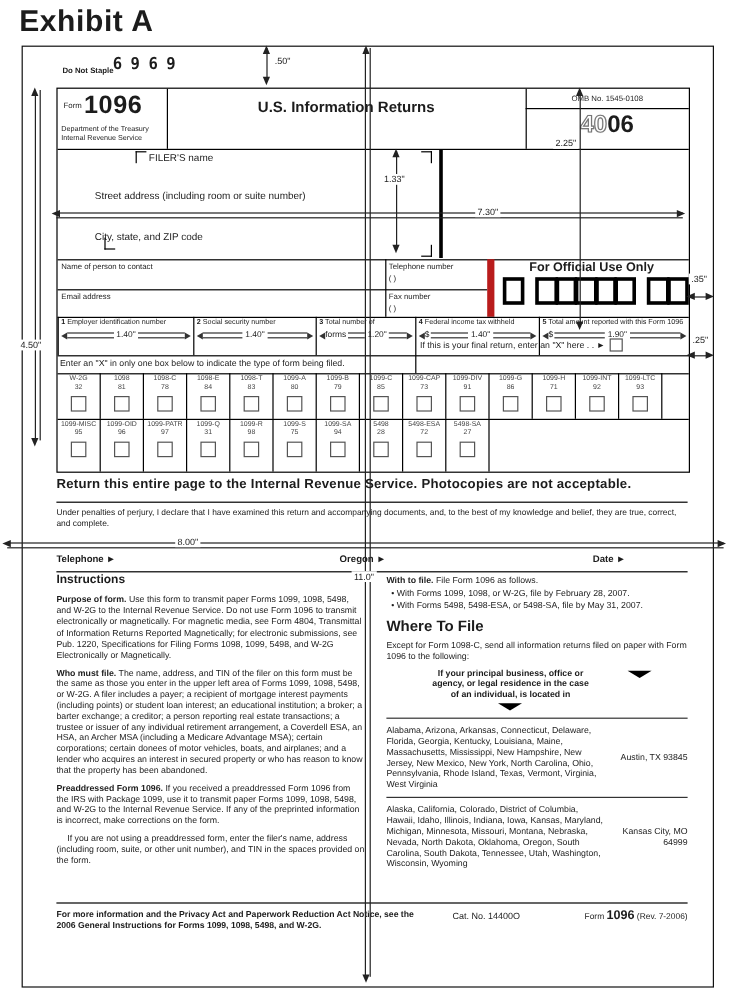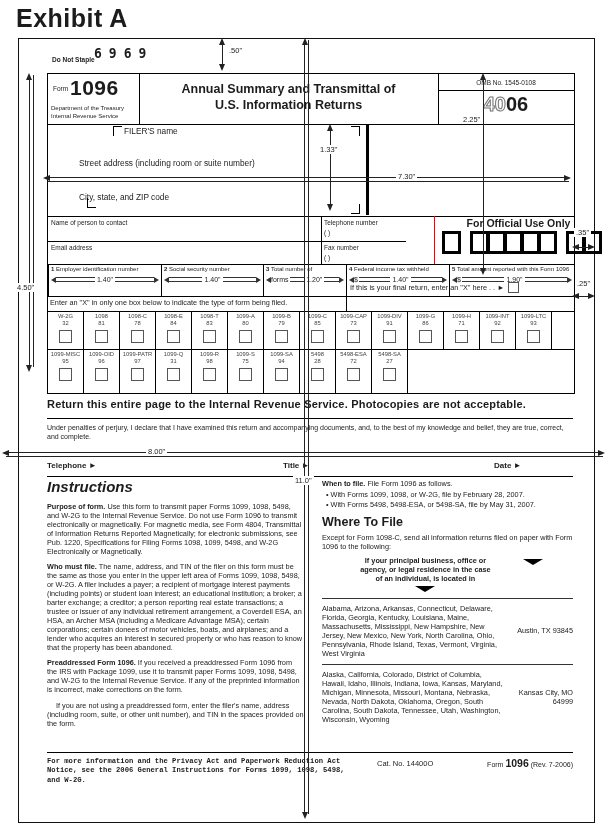--- a/index.html
+++ b/index.html
@@ -39,54 +39,54 @@
          padding:2px 2px 0 2px;font-size:6px;}
   .fcell:first-child{border-left:none;}
   .fdim{display:flex;align-items:center;height:9px;margin-top:3px;}
   .fdim .ln{flex:1;height:3px;border-top:1px solid #333;border-bottom:1px solid #333;}
   .fdim .lb{font-size:7px;padding:0 2px;white-space:nowrap;}
   .fdim .pfx{font-size:7px;padding-right:1px;}
   .tri{width:0;height:0;}
   .tri-l{border-top:3px solid transparent;border-bottom:3px solid transparent;border-right:5px solid #333;}
   .tri-r{border-top:3px solid transparent;border-bottom:3px solid transparent;border-left:5px solid #333;}
   
-  #ofu{left:358px;top:142px;width:168px;height:48px;border-left:1px solid #b91c1c;box-sizing:border-box;margin-left:28px;}
+  #ofu{left:358px;top:142px;width:168px;height:48px;border-left:6px solid #b91c1c;box-sizing:border-box;}
   #ofu-title{text-align:center;font-size:10.5px;font-weight:bold;margin-top:1px;}
   #ofu-boxes{display:flex;align-items:center;margin:2px 0 0 7px;}
   .ofu-box{width:13px;height:17px;border:3.5px solid #000;box-sizing:content-box;}
   .ofu-gap{width:9px;}
   .ofu-tight{margin-left:-2px;}
   
   .type-row{position:absolute;display:flex;}
   .tcell{width:36px;box-sizing:border-box;border-right:1px solid #000;text-align:center;
          padding-top:2px;font-size:5.8px;line-height:1.2;color:#444;}
   .tbox{width:11px;height:11px;border:1px solid #555;margin:3px auto 0 auto;}
   
   #return-line{left:47px;top:398px;font-size:11px;font-weight:bold;letter-spacing:.2px;}
   #perjury{left:47px;top:423px;width:522px;font-size:7px;line-height:1.3;}
   .sig{font-size:8px;font-weight:bold;}
   
   #instr-left{left:47px;top:478px;width:257px;font-size:7.3px;line-height:1.24;}
   #instr-right{left:322px;top:479px;width:251px;font-size:7.3px;line-height:1.24;}
-  #instr-left h1{font-size:15px;margin:0 0 5px 0;font-style:italic;}
+  #instr-left h1{font-size:10px;margin:0 0 5px 0;}
   #instr-right h2{font-size:12.5px;margin:6px 0 2px 0;}
   .para{margin:0 0 6px 0;}
   .indent{text-indent:9px;}
   .bullet{margin:1px 0 0 4px;}
   .wtf-head{display:flex;justify-content:center;margin-top:5px;margin-left:36px;}
   .wtf-h1{width:155px;text-align:center;font-weight:bold;}
   .wtf-h2{width:92px;text-align:center;font-weight:bold;}
   .tri-down{width:0;height:0;border-left:10px solid transparent;border-right:10px solid transparent;
             border-top:6px solid #000;margin:3px auto 0 auto;}
   .wtf-rule{border:none;border-top:1px solid #333;margin:6px 0 5px 0;}
   .wtf-row{display:flex;align-items:center;}
   .wtf-states{width:182px;}
   .wtf-addr{flex:1;text-align:right;}
   
-  #footer-notice{left:47px;top:757px;width:312px;font-size:7.2px;font-weight:bold;line-height:1.3;font-family:Liberation Mono, monospace;}
+  #footer-notice{left:47px;top:757px;width:312px;font-size:7.2px;font-weight:bold;line-height:1.3;}
   #footer-cat{left:377px;top:759px;font-size:7.5px;}
   #footer-form{left:450px;top:757px;width:123px;text-align:right;font-size:7px;}
   #footer-form b{font-size:10.5px;}
   
   .vdim{position:absolute;width:3px;border-left:1px solid #222;border-right:1px solid #222;z-index:6;}
   .vdim1{position:absolute;width:0;border-left:1px solid #222;z-index:6;}
   .hdim{position:absolute;height:3px;border-top:1px solid #222;border-bottom:1px solid #222;z-index:6;}
   .hdim1{position:absolute;height:0;border-top:1px solid #222;z-index:6;}
   .dim-label{position:absolute;background:#fff;font-size:7.5px;padding:0 2px;z-index:8;white-space:nowrap;}
   .ar{position:absolute;width:0;height:0;z-index:7;}
@@ -111,21 +111,20 @@
     <div class="hline" style="left:0;top:50px;width:526px;"></div>
     <div class="vline" style="left:91px;top:0;height:50px;"></div>
     <div class="vline" style="left:390px;top:0;height:50px;"></div>
     <div class="abs" id="tb-form-word">Form</div>
     <div class="abs" id="tb-form-num">1096</div>
     <div class="abs" id="tb-dept">
       <div>Department of the Treasury</div>
       <div>Internal Revenue Service</div>
     </div>
     <div class="abs" id="tb-title">
-      <div>Annual Summary and Transmittal of</div>
       <div>U.S. Information Returns</div>
     </div>
     <div class="abs" id="tb-omb">OMB No. 1545-0108</div>
     <div class="abs" id="tb-year"><span class="yr-outline">40</span><span>06</span></div>
 
     <div class="corner c-tl" style="left:65px;top:52px;"></div>
     <div class="abs flbl" style="left:76px;top:52px;">FILER'S name</div>
     <div class="abs flbl" style="left:31px;top:84px;">Street address (including room or suite number)</div>
     <div class="abs flbl" style="left:31px;top:118px;">City, state, and ZIP code</div>
     <div class="corner c-bl" style="left:39px;top:124px;"></div>
@@ -372,34 +371,34 @@
           <div class="tbox"></div>
         </div>
       </div>
   </div>
 
   <div class="abs" id="return-line">Return this entire page to the Internal Revenue Service. Photocopies are not acceptable.</div>
   <div class="hline" style="left:47px;top:418px;width:526px;border-top-width:1.5px;"></div>
   <div class="abs" id="perjury">Under penalties of perjury, I declare that I have examined this return and accompanying documents, and, to the best of my knowledge and belief, they are true, correct, and complete.</div>
 
   <div class="abs sig" style="left:47px;top:461px;">Telephone ►</div>
-  <div class="abs sig" style="left:283px;top:461px;">Title ►</div>
+  <div class="abs sig" style="left:283px;top:461px;">Oregon ►</div>
   <div class="abs sig" style="left:494px;top:461px;">Date ►</div>
   <div class="hline" style="left:47px;top:476px;width:526px;border-top-width:1.5px;"></div>
 
   <div class="abs" id="instr-left">
     <h1>Instructions</h1>
     <p class="para"><b>Purpose of form.</b> <span>Use this form to transmit paper Forms 1099, 1098, 5498, and W-2G to the Internal Revenue Service. Do not use Form 1096 to transmit electronically or magnetically. For magnetic media, see Form 4804, Transmittal of Information Returns Reported Magnetically; for electronic submissions, see Pub. 1220, Specifications for Filing Forms 1098, 1099, 5498, and W-2G Electronically or Magnetically.</span></p>
     <p class="para"><b>Who must file.</b> <span>The name, address, and TIN of the filer on this form must be the same as those you enter in the upper left area of Forms 1099, 1098, 5498, or W-2G. A filer includes a payer; a recipient of mortgage interest payments (including points) or student loan interest; an educational institution; a broker; a barter exchange; a creditor; a person reporting real estate transactions; a trustee or issuer of any individual retirement arrangement, a Coverdell ESA, an HSA, an Archer MSA (including a Medicare Advantage MSA); certain corporations; certain donees of motor vehicles, boats, and airplanes; and a lender who acquires an interest in secured property or who has reason to know that the property has been abandoned.</span></p>
     <p class="para"><b>Preaddressed Form 1096.</b> <span>If you received a preaddressed Form 1096 from the IRS with Package 1099, use it to transmit paper Forms 1099, 1098, 5498, and W-2G to the Internal Revenue Service. If any of the preprinted information is incorrect, make corrections on the form.</span></p>
     <p class="para indent">If you are not using a preaddressed form, enter the filer's name, address (including room, suite, or other unit number), and TIN in the spaces provided on the form.</p>
   </div>
 
   <div class="abs" id="instr-right">
-    <p class="para" style="margin-bottom:2px;"><b>When to file.</b> <span>File Form 1096 as follows.</span></p>
+    <p class="para" style="margin-bottom:2px;"><b>With to file.</b> <span>File Form 1096 as follows.</span></p>
     <div class="bullet">• With Forms 1099, 1098, or W-2G, file by February 28, 2007.</div>
     <div class="bullet">• With Forms 5498, 5498-ESA, or 5498-SA, file by May 31, 2007.</div>
     <h2>Where To File</h2>
     <div>Except for Form 1098-C, send all information returns filed on paper with Form 1096 to the following:</div>
     <div class="wtf-head">
       <div class="wtf-h1"><span>If your principal business, office or agency, or legal residence in the case of an individual, is located in</span><div class="tri-down"></div></div>
       <div class="wtf-h2"><div class="tri-down"></div></div>
     </div>
     <div>
 

